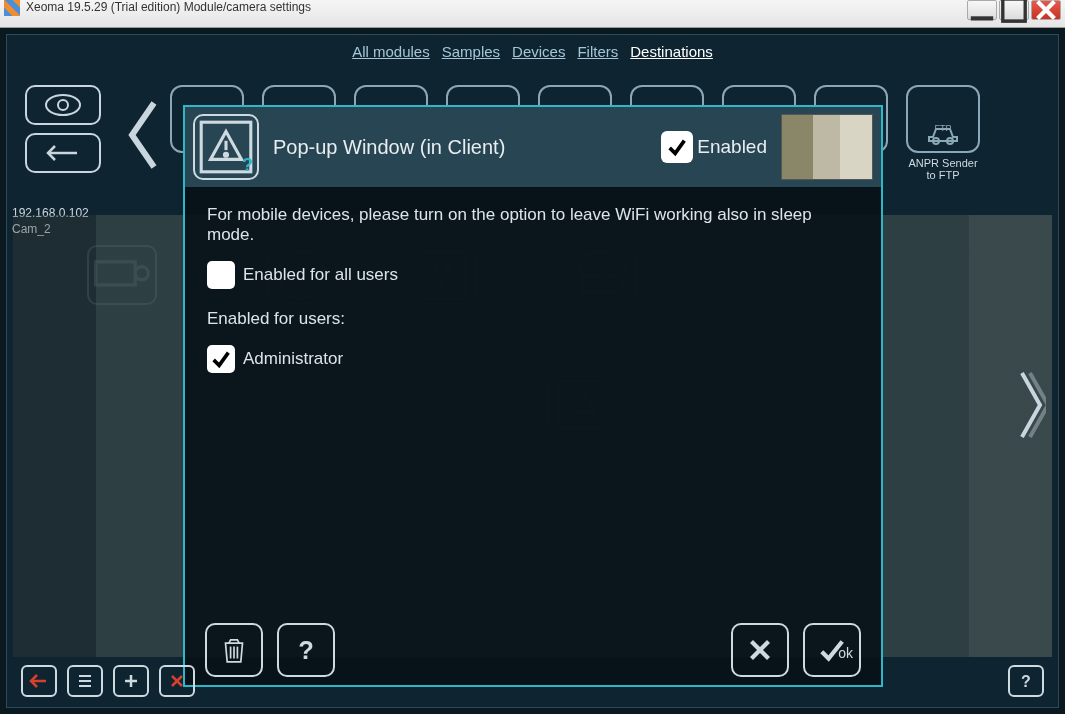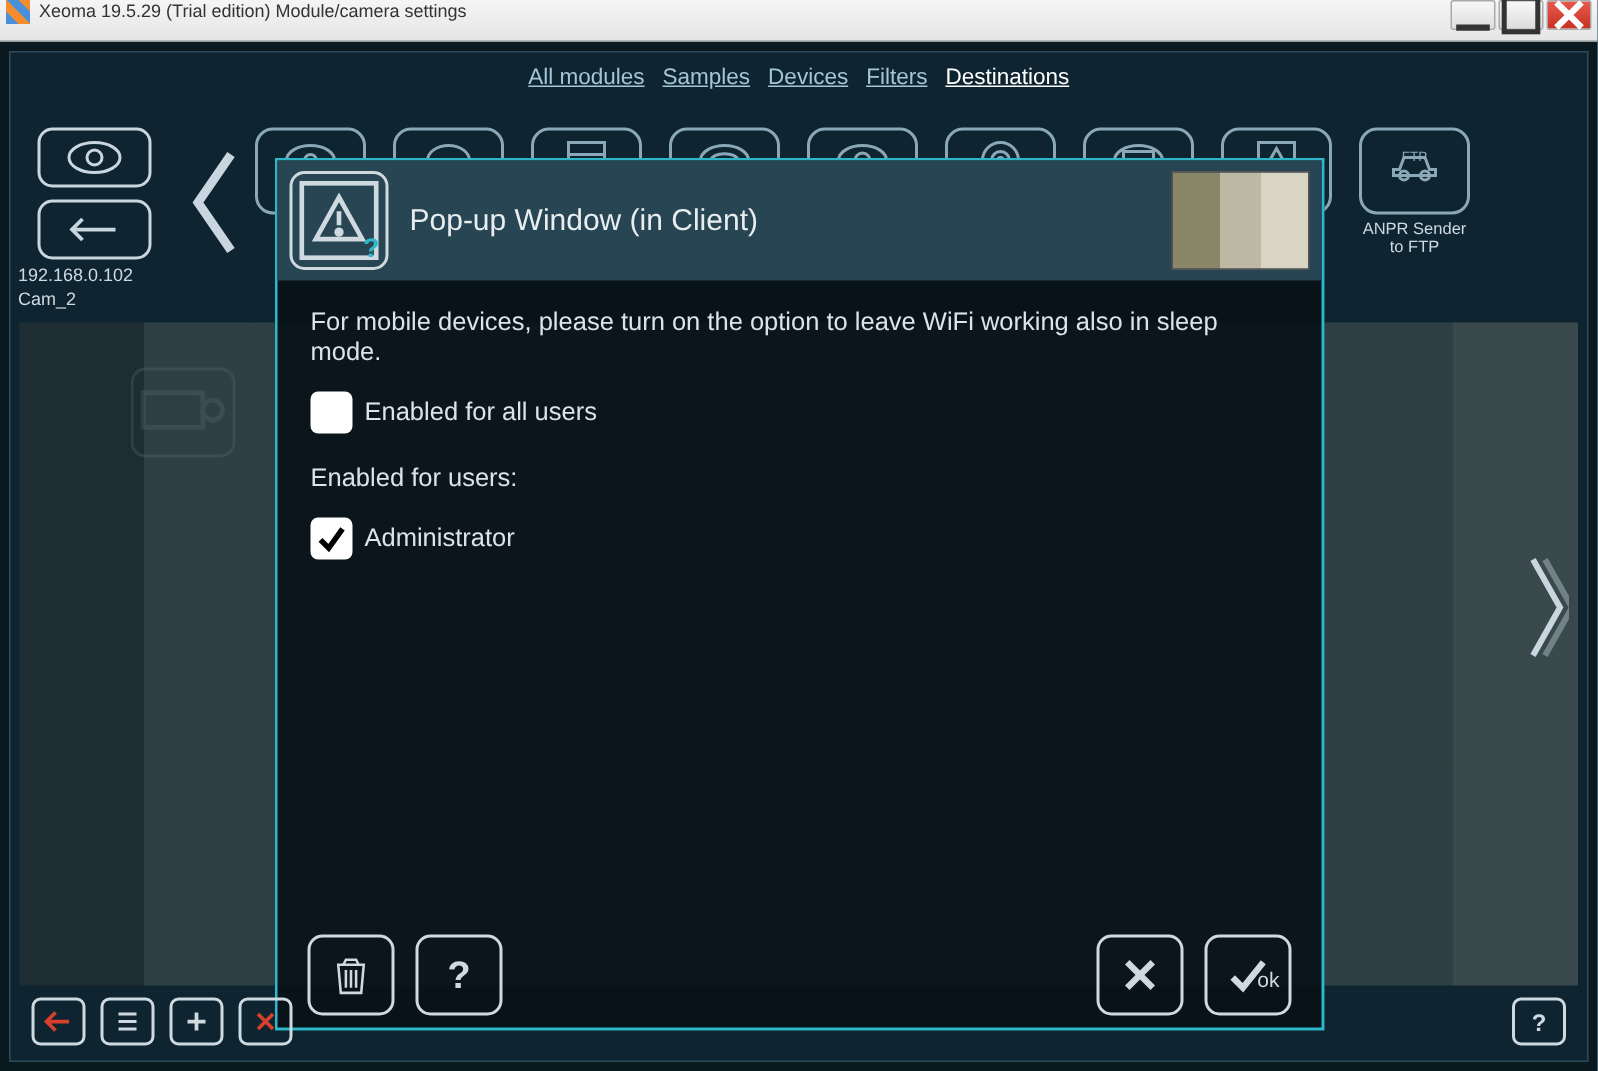--- a/index.html
+++ b/index.html
@@ -129,34 +129,34 @@
   gap: 12px;
 }
 .module {
   width: 80px;
   text-align: center;
   color: #cfd9e0;
   font-size: 11px;
 }
 .module-box {
   width: 74px;
-  height: 58px;
+  height: 68px;
   border: 2px solid #8ba8b8;
   border-radius: 12px;
   display: flex;
-  align-items: flex-start;
+  align-items: flex-end;
   justify-content: center;
   margin: 0 auto 4px;
   color: #8ba8b8;
 }
 .module-box svg { width: 44px; height: 40px; }
 
 .camera-ip {
   position: absolute;
-  top: 141px;
+  top: 171px;
   left: 5px;
   color: #cfd9e0;
   font-size: 12px;
   line-height: 1.3;
 }
 
 
 .bg-room {
   position: absolute;
   top: 180px;
@@ -513,20 +513,28 @@
         <div class="dlg-icon">
           <svg viewBox="0 0 40 40" fill="none" stroke="currentColor" stroke-width="2">
               <rect x="4" y="4" width="32" height="32"></rect>
               <polygon points="20 10 30 28 10 28"></polygon>
               <line x1="20" y1="16" x2="20" y2="22"></line>
               <circle cx="20" cy="25" r="1" fill="currentColor"></circle>
             </svg>
           <span class="q">?</span>
         </div>
         <div class="dlg-title">Pop-up Window (in Client)</div>
+        <div class="dlg-enabled">
+          <div class="chk">
+            <svg viewBox="0 0 24 24" fill="none" stroke="#000" stroke-width="4">
+                <polyline points="4 13 10 19 20 5"></polyline>
+              </svg>
+          </div>
+          <span>Enabled</span>
+        </div>
         <div class="cam-preview"></div>
       </div>
 
       <div class="dialog-body">
         <div>For mobile devices, please turn on the option to leave WiFi working also in sleep mode.</div>
         <div class="body-row">
           <div class="chk small"></div>
           <span>Enabled for all users</span>
         </div>
         <div style="margin-top:20px;">Enabled for users:</div>

